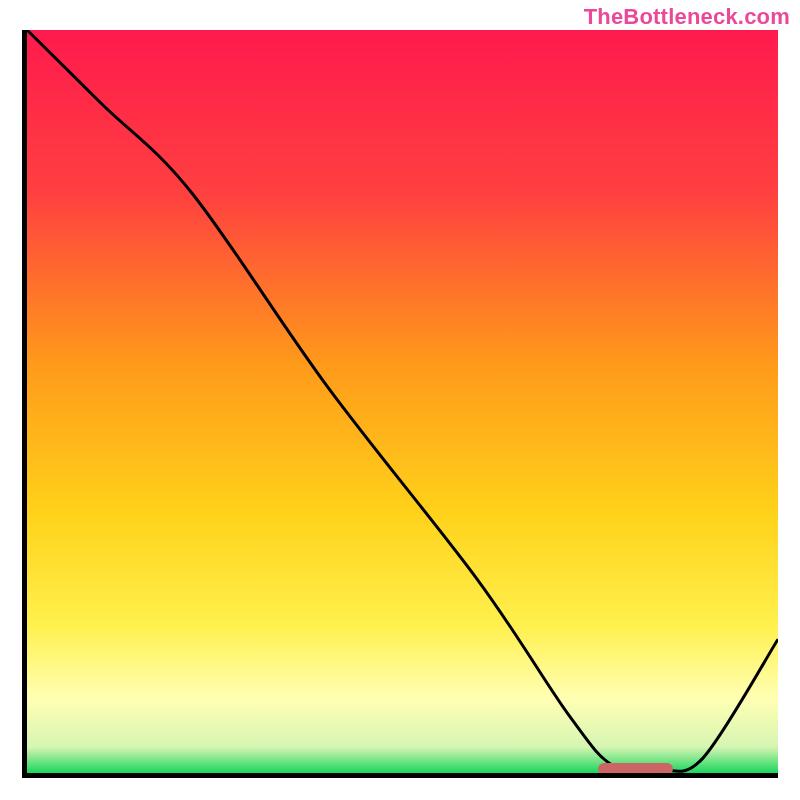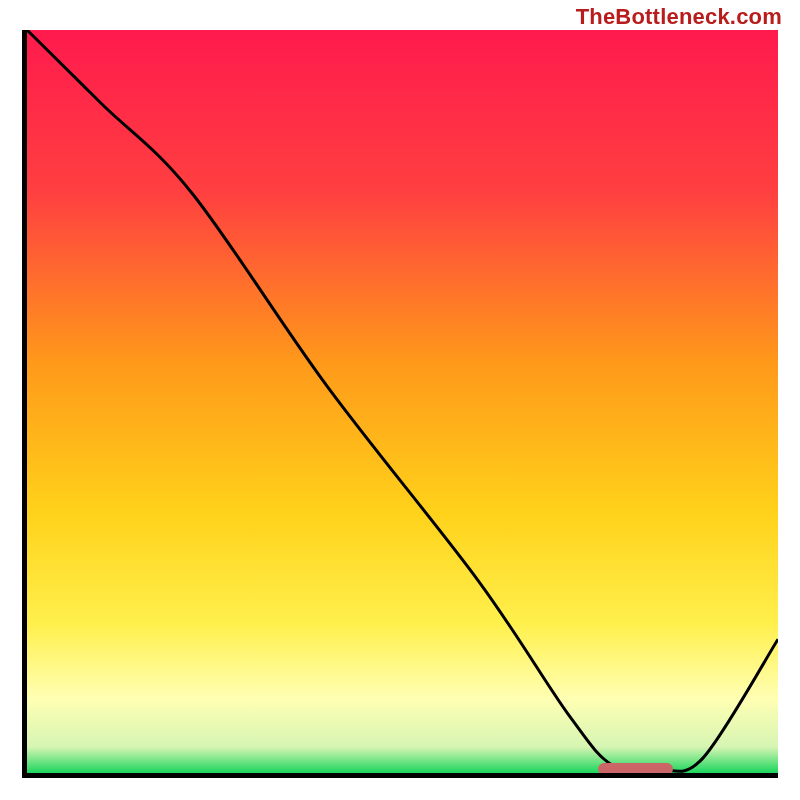--- a/index.html
+++ b/index.html
@@ -11,24 +11,24 @@
     font-family: Arial, Helvetica, sans-serif;
   }
   .stage {
     position: relative;
     width: 800px;
     height: 800px;
   }
   .watermark {
     position: absolute;
     top: 4px;
-    right: 18px;
+    right: 10px;
     font-size: 22px;
     font-weight: 600;
-    color: #b91c1c;
+    color: #ec4899;
     letter-spacing: 0.2px;
     user-select: none;
   }
   
   .axes {
     position: absolute;
     left: 22px;
     top: 30px;
     width: 756px;
     height: 748px;

